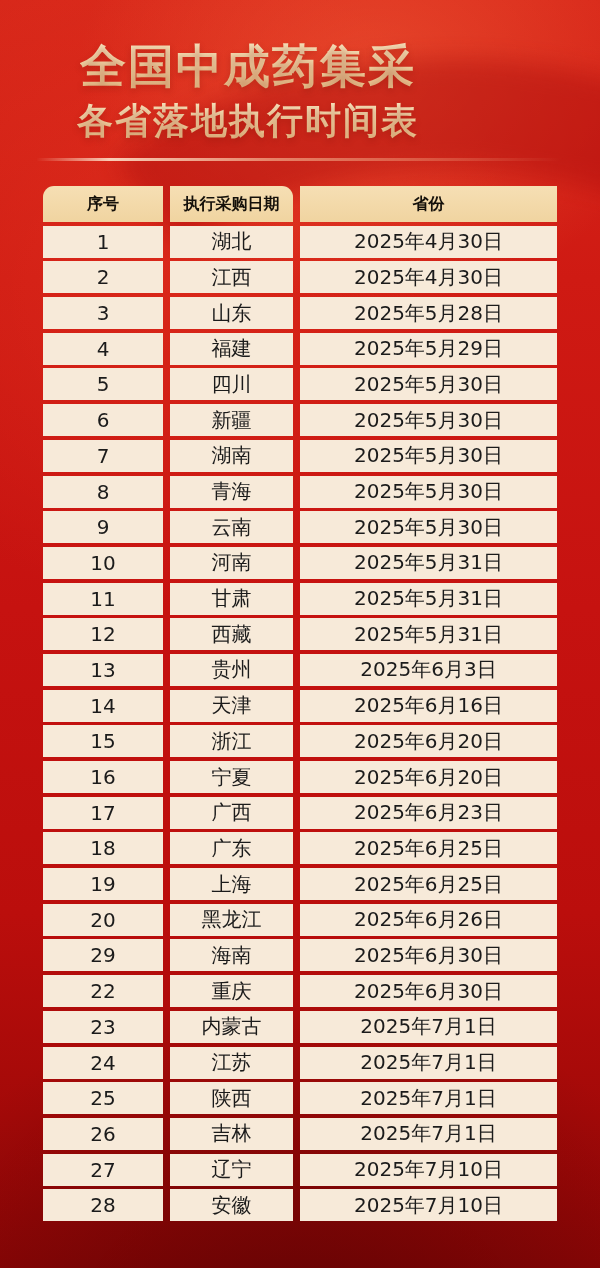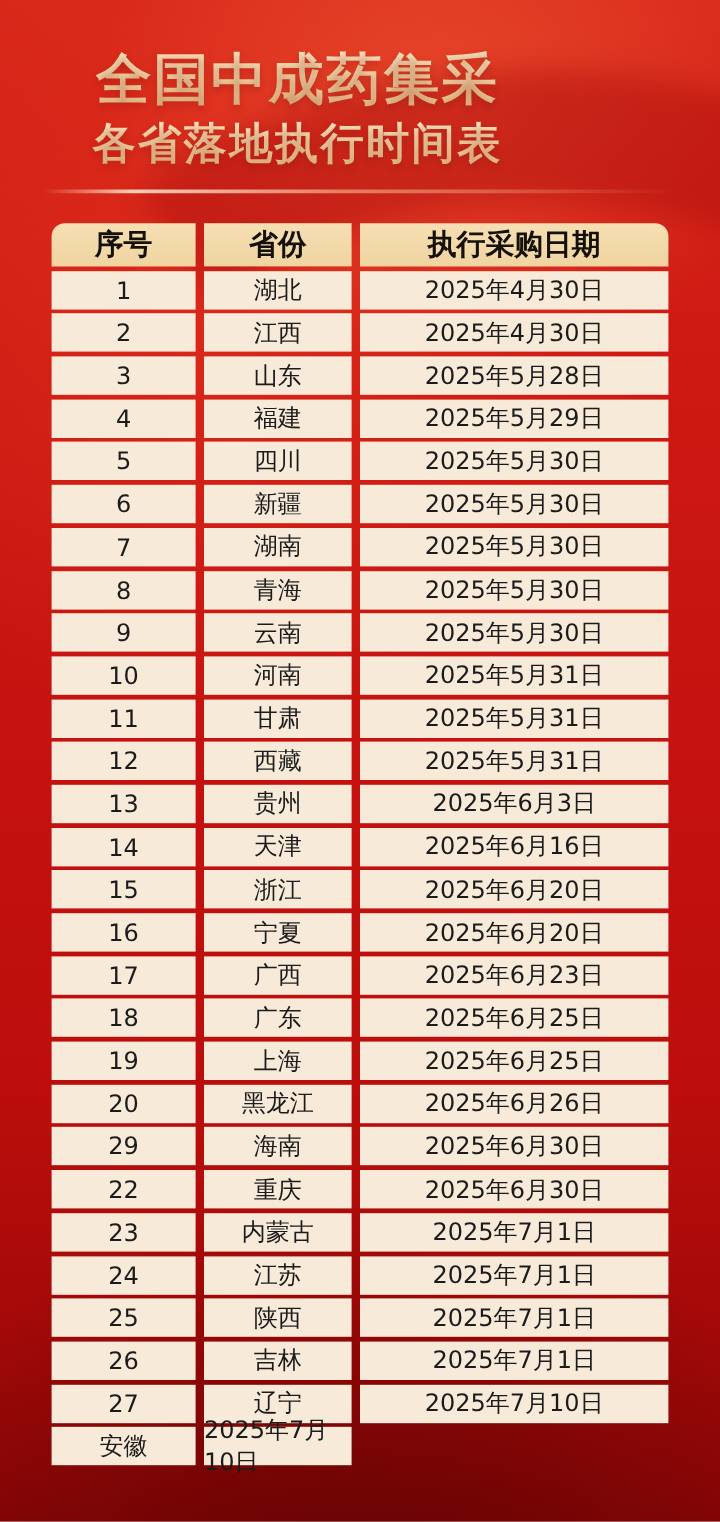--- a/index.html
+++ b/index.html
@@ -57,21 +57,21 @@
 
   .grid {
     position: absolute; left: 43px; top: 186px; width: 514px;
     display: grid;
     grid-template-columns: 120px 123px 1fr;
     column-gap: 7px; row-gap: 3.7px;
   }
   .hcell {
     height: 36px; background: linear-gradient(180deg, #f6dfb4 0%, #f0d4a0 100%);
     display: flex; align-items: center; justify-content: center;
-    font-size: 24px; font-weight: 700; color: #14100a;
+    font-size: 16px; font-weight: 700; color: #14100a;
   }
   .hcell.first { border-top-left-radius: 11px; }
   .hcell.last  { border-top-right-radius: 11px; }
   .cell {
     height: 32px; background: #f7ead9;
     display: flex; align-items: center; justify-content: center;
     font-size: 20px; color: #1b1b1b;
   }
 </style>
 </head>
@@ -85,22 +85,22 @@
   <span>全国中成药集采</span>
 </div>
 <div class="title title-2">
   <span>各省落地执行时间表</span>
 </div>
 
 <div class="divider-glow"></div>
 
 <div class="grid">
   <div class="hcell first">序号</div>
+  <div class="hcell last">执行采购日期</div>
   <div class="hcell">省份</div>
-  <div class="hcell last">执行采购日期</div>
 
 <div class="cell">1</div>
     <div class="cell">湖北</div>
     <div class="cell">2025年4月30日</div>
     <div class="cell">2</div>
     <div class="cell">江西</div>
     <div class="cell">2025年4月30日</div>
     <div class="cell">3</div>
     <div class="cell">山东</div>
     <div class="cell">2025年5月28日</div>
@@ -169,15 +169,16 @@
     <div class="cell">2025年7月1日</div>
     <div class="cell">25</div>
     <div class="cell">陕西</div>
     <div class="cell">2025年7月1日</div>
     <div class="cell">26</div>
     <div class="cell">吉林</div>
     <div class="cell">2025年7月1日</div>
     <div class="cell">27</div>
     <div class="cell">辽宁</div>
     <div class="cell">2025年7月10日</div>
+    <div class="cell">28</div>
     <div class="cell">安徽</div>
     <div class="cell">2025年7月10日</div>
   </div>
 
 </body></html>

